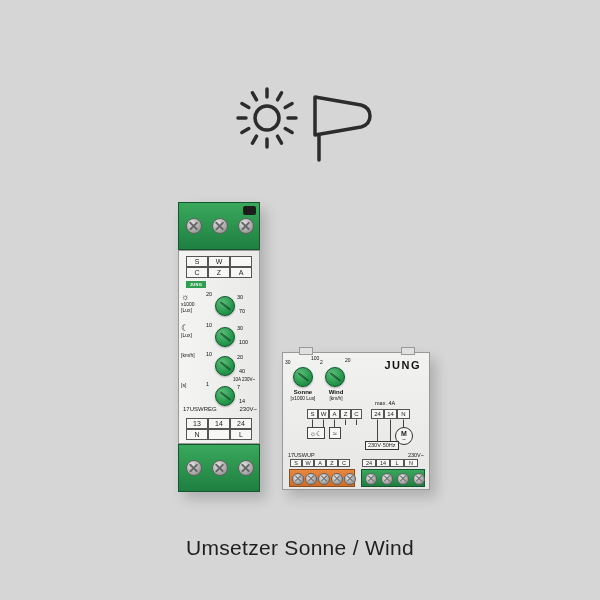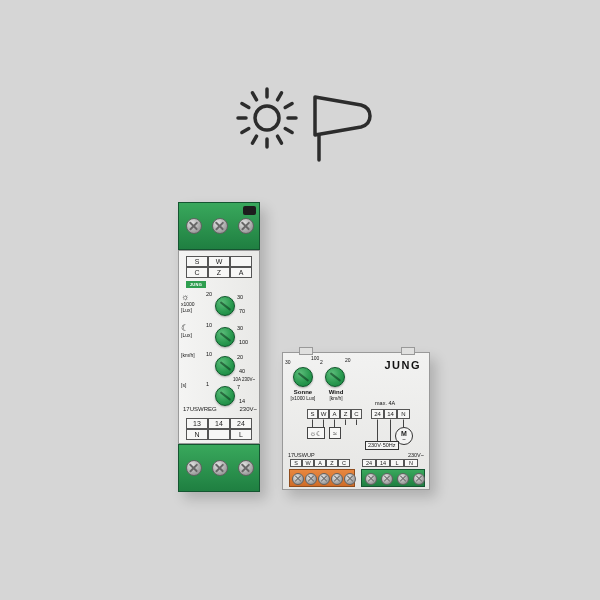--- a/index.html
+++ b/index.html
@@ -304,13 +304,14 @@
       <div class="screw s12" style="left:54px;top:3px;"></div>
     </div>
     <div class="gblock">
       <div class="screw s12" style="left:3px;top:3px;"></div>
       <div class="screw s12" style="left:19px;top:3px;"></div>
       <div class="screw s12" style="left:35px;top:3px;"></div>
       <div class="screw s12" style="left:51px;top:3px;"></div>
     </div>
   </div>
 
+  <div class="caption">Umsetzer Sonne / Wind</div>
 </div>
 
 </body></html>

